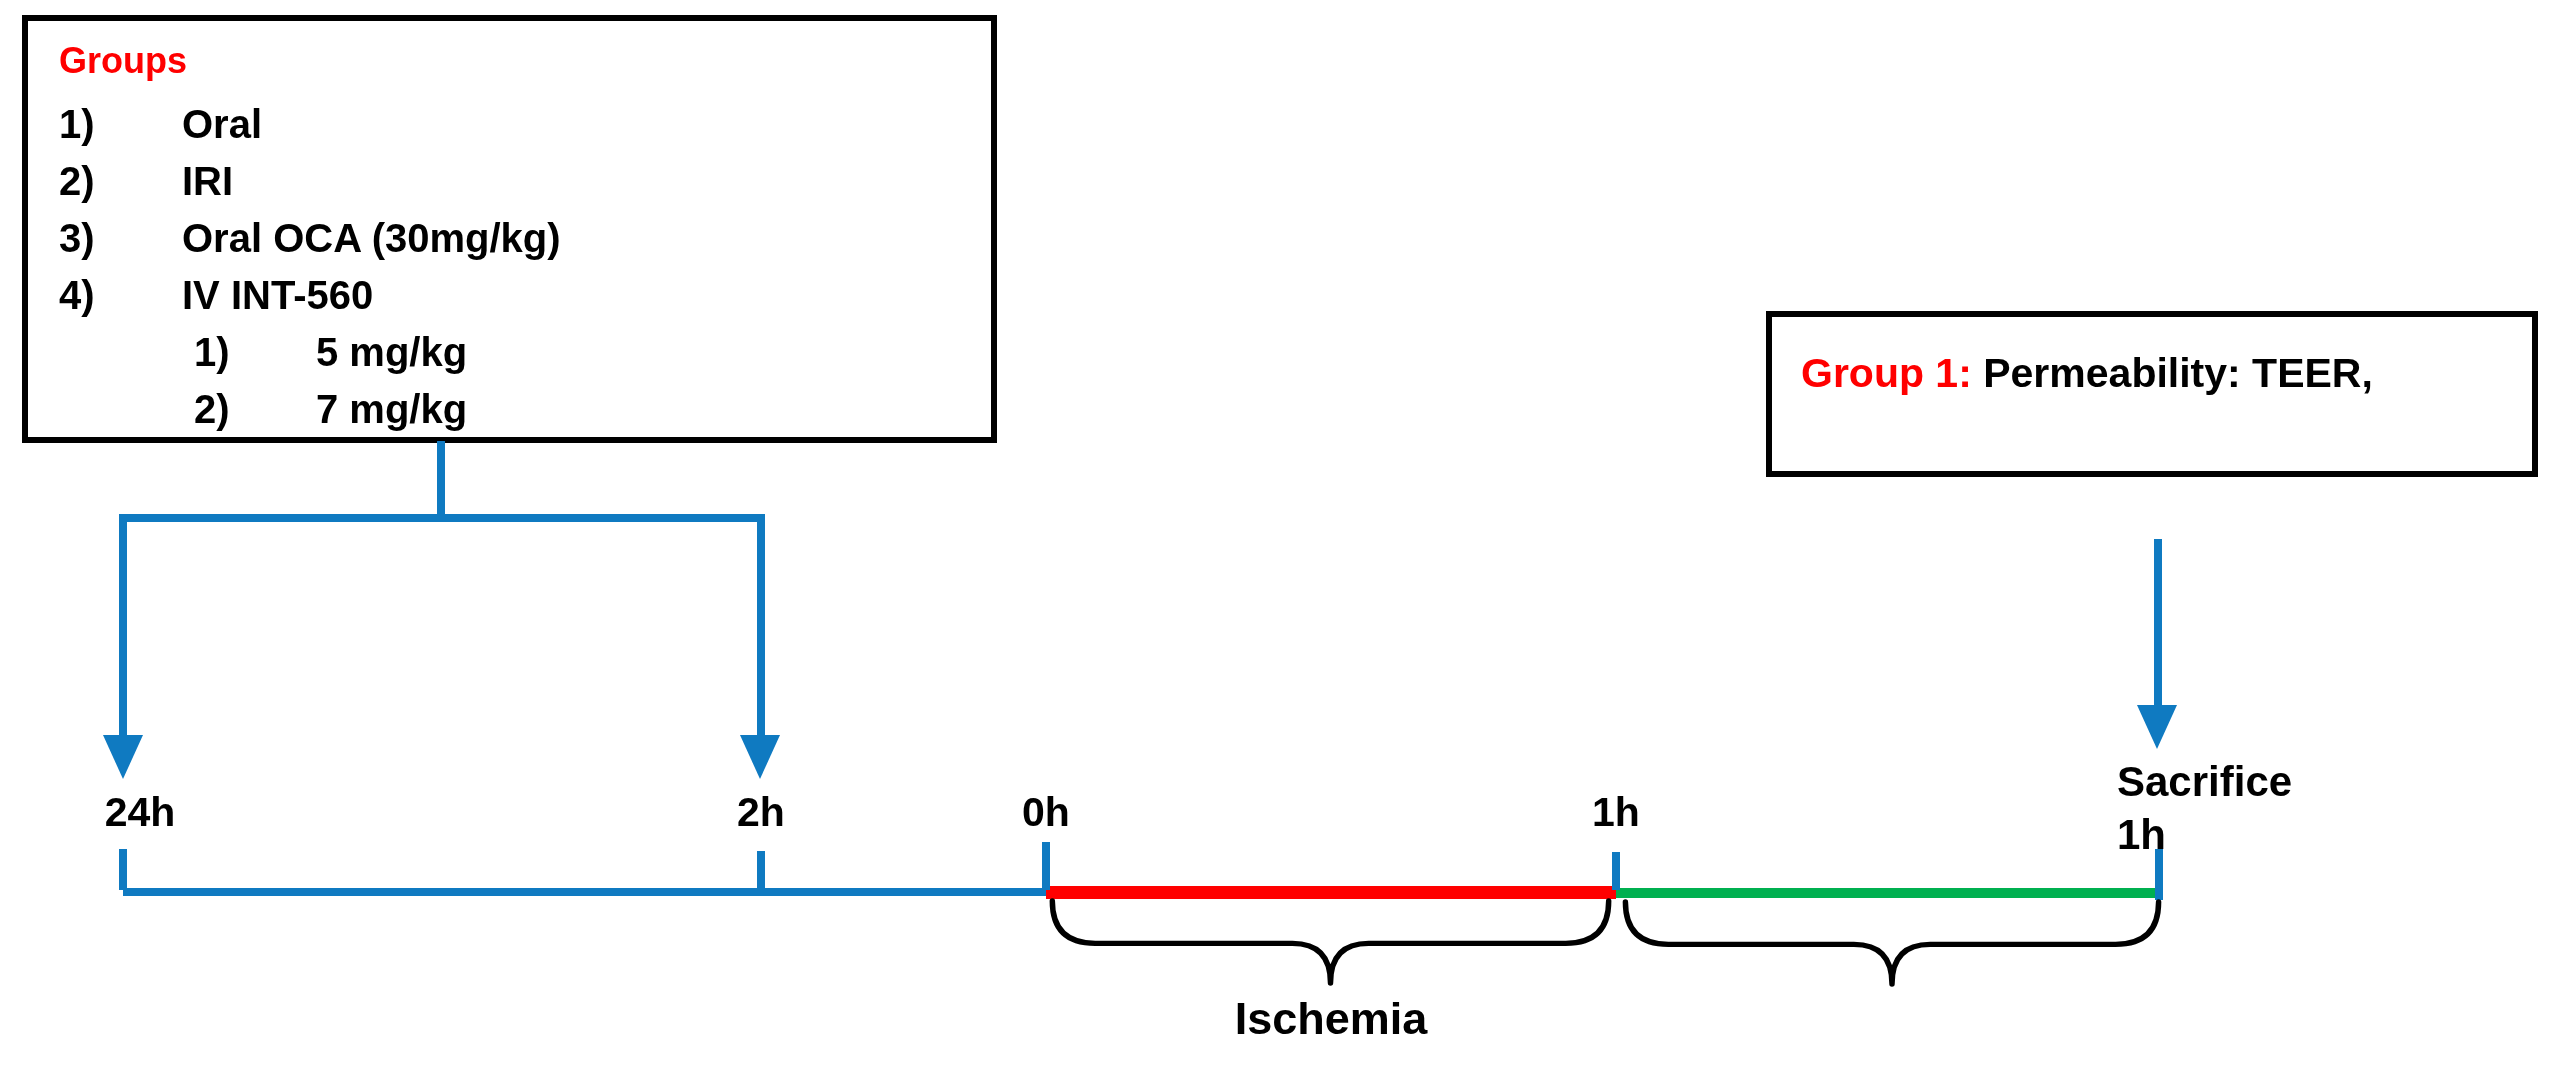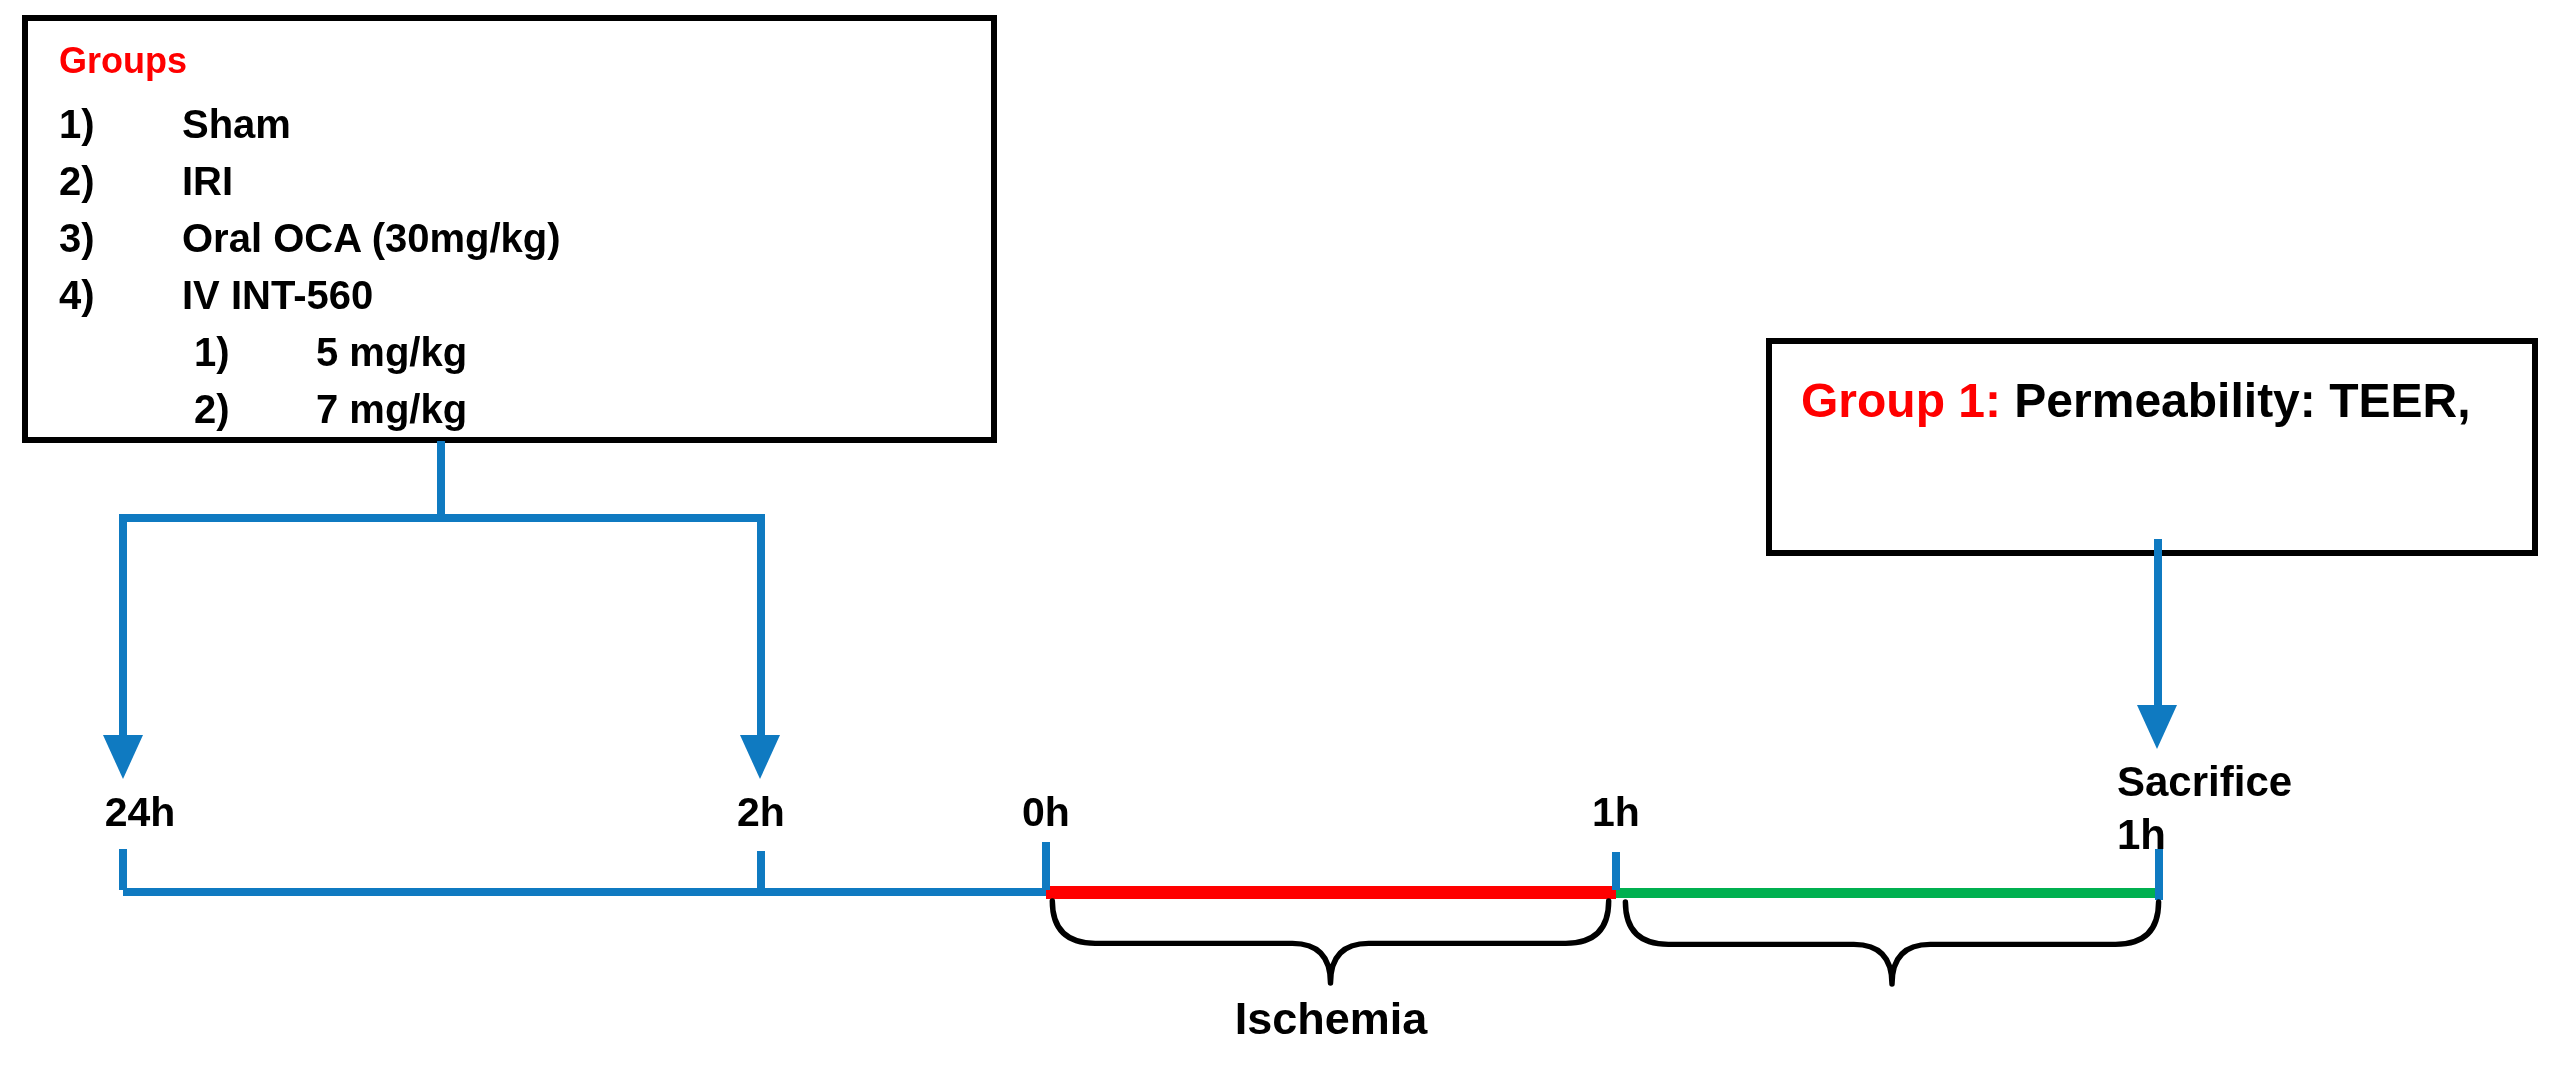--- a/index.html
+++ b/index.html
@@ -12,22 +12,22 @@
 
   
   .frame{position:absolute;background:var(--paper);border:6.8px solid var(--ink);box-sizing:border-box;}
   #groups-box{left:22px;top:15px;width:975px;height:428px;}
   .g-title{margin:6.8px 0 2.7px 31px;font-size:36px;line-height:66px;color:var(--red);}
   .g-row{height:57px;display:flex;align-items:center;font-size:40px;}
   .g-num{margin-left:31px;width:123px;flex:0 0 auto;}
   .g-row.sub .g-num{margin-left:166px;width:122px;}
   .g-label{white-space:nowrap;}
 
-  #annotation-box{left:1766px;top:338px;width:772px;height:218px;padding:23px 8.2px 0 29px;
-                  font-size:48px;line-height:67px;}
+  #annotation-box{left:1766px;top:311px;width:772px;height:166px;padding:23px 8.2px 0 29px;
+                  font-size:41px;line-height:67px;}
   .red-text{color:var(--red);}
 
   
   .vline,.hline,.tick{position:absolute;background:var(--blue);}
   .shaft{position:absolute;width:8.2px;background:var(--blue);}
   .arrowhead{position:absolute;width:0;height:0;
              border-left:20.5px solid transparent;border-right:20.5px solid transparent;
              border-top:44px solid var(--blue);}
 
   #branch-stem{left:437px;top:441px;width:8.2px;height:81px;}
@@ -67,21 +67,21 @@
 </style>
 </head>
 <body>
 
 <div id="canvas">
 
   <div id="groups-box" class="frame">
     <div class="g-title">Groups</div>
     <div class="g-row">
       <span class="g-num">1)</span>
-      <span class="g-label">Sham</span>
+      <span class="g-label">Oral</span>
     </div>
     <div class="g-row">
       <span class="g-num">2)</span>
       <span class="g-label">IRI</span>
     </div>
     <div class="g-row">
       <span class="g-num">3)</span>
       <span class="g-label">Oral OCA (30mg/kg)</span>
     </div>
     <div class="g-row">

